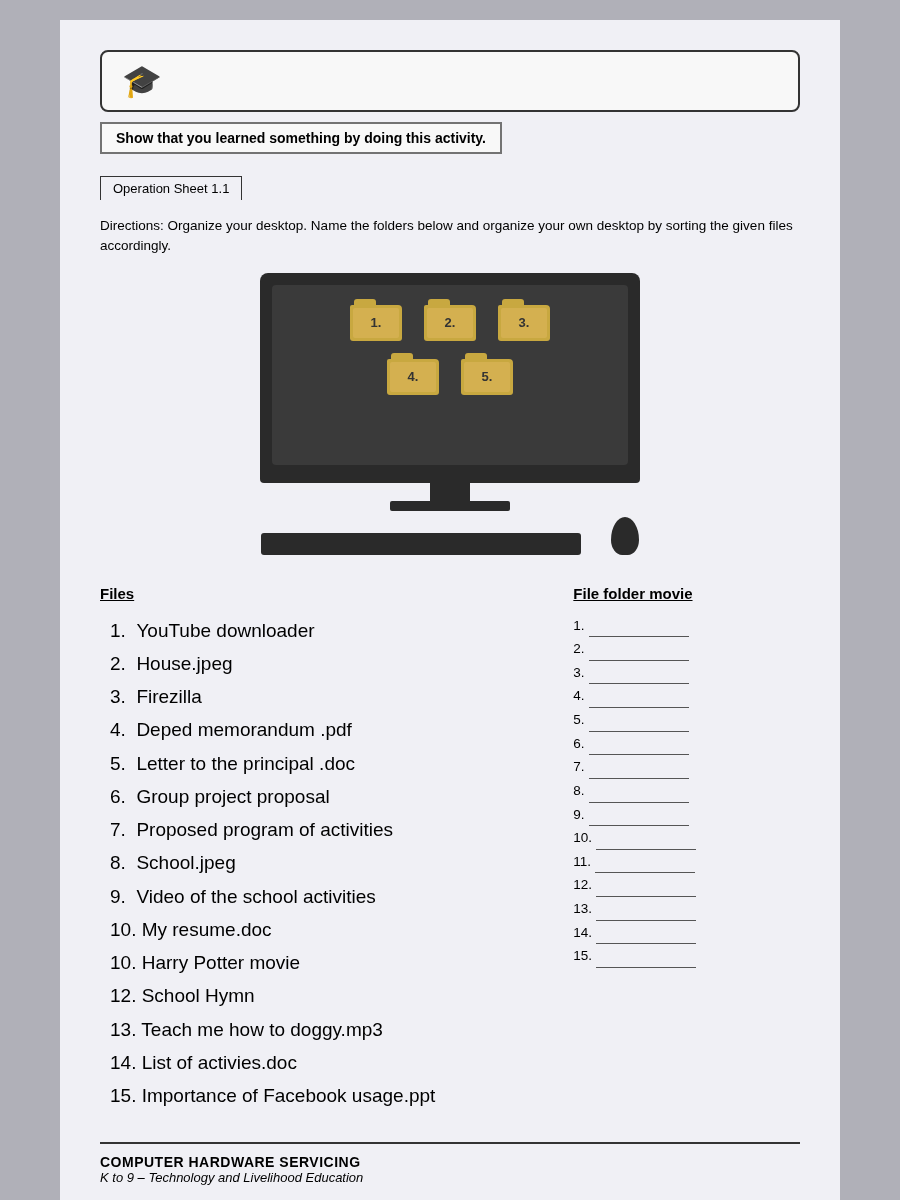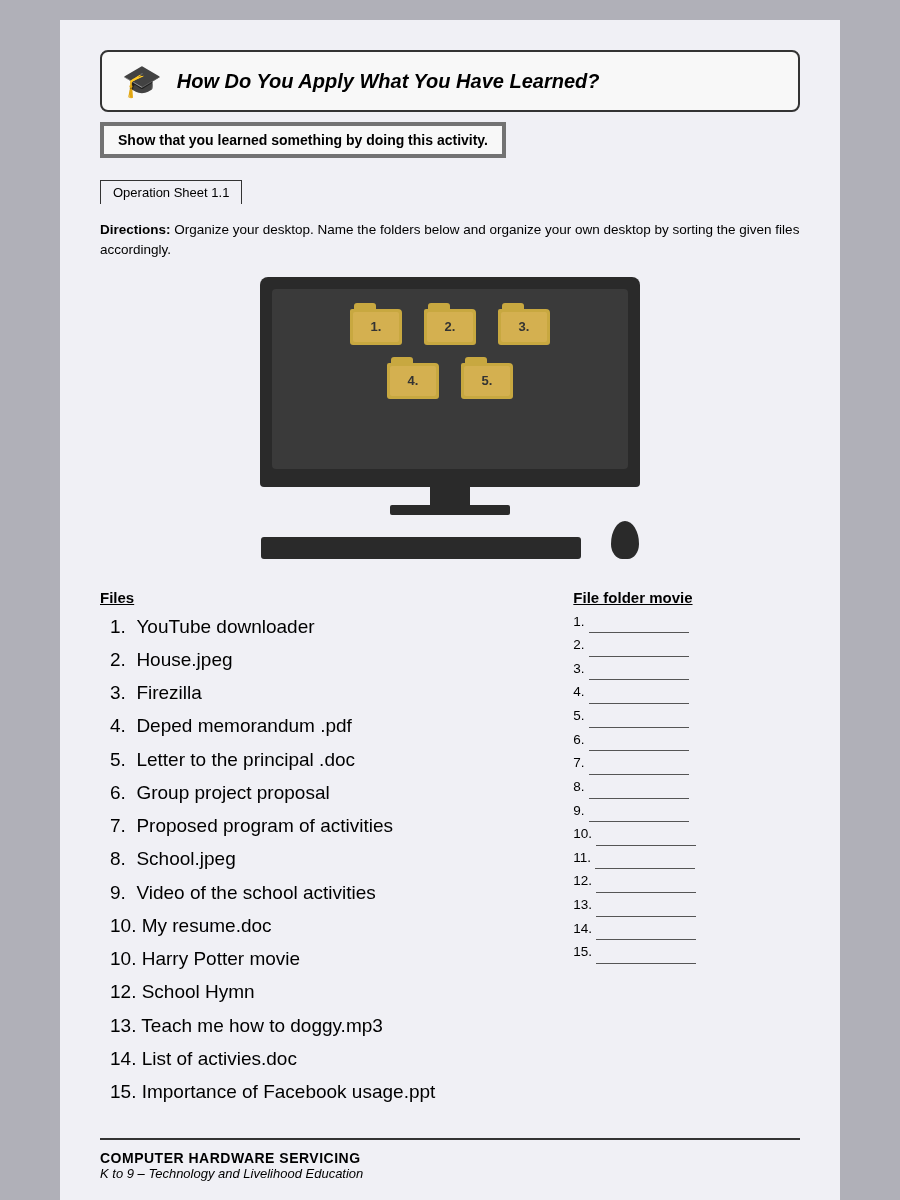--- a/index.html
+++ b/index.html
@@ -38,21 +38,21 @@
       margin-right: 15px;
     }
 
     .header-title {
       font-size: 20px;
       font-weight: bold;
       font-style: italic;
     }
 
     .show-that-box {
-      border: 4px solid #737373;
+      border: 2px solid #737373;
       padding: 6px 14px;
       margin-bottom: 8px;
       display: inline-block;
       font-weight: bold;
       font-size: 14px;
       background: #f8f8f8;
     }
 
     .operation-sheet-tab {
       border: 1.5px solid #333;
@@ -66,21 +66,21 @@
       top: 14px;
     }
 
     .directions-text {
       font-size: 13.5px;
       margin: 14px 0 16px 0;
       line-height: 1.5;
     }
 
     .directions-label {
-      font-weight: bold;
+      font-weight: normal;
     }
 
     
     .computer-illustration {
       display: flex;
       justify-content: center;
       margin: 0 auto 30px auto;
       width: 420px;
     }
 
@@ -213,21 +213,21 @@
       flex: 1.4;
     }
 
     .folder-name-column {
       flex: 0.7;
     }
 
     .column-header {
       font-weight: bold;
       font-size: 15px;
-      margin-bottom: 4px;
+      margin-bottom: 12px;
       text-decoration: underline;
     }
 
     .files-list {
       list-style: none;
       padding: 0;
     }
 
     .files-list li {
       font-size: 19px;
@@ -273,21 +273,20 @@
     }
   </style>
 </head>
 <body>
 
 <div class="page">
 
   
   <div class="header-box">
     <span class="header-icon">🎓</span>
-    <span class="header-title">How Do You Apply What You Have Learned?</span>
   </div>
 
   <div class="show-that-box">
     <span>Show that you learned something by doing this activity.</span>
   </div>
 
   <br>
 
   <div class="operation-sheet-tab">
     <span>Operation Sheet 1.1</span>

